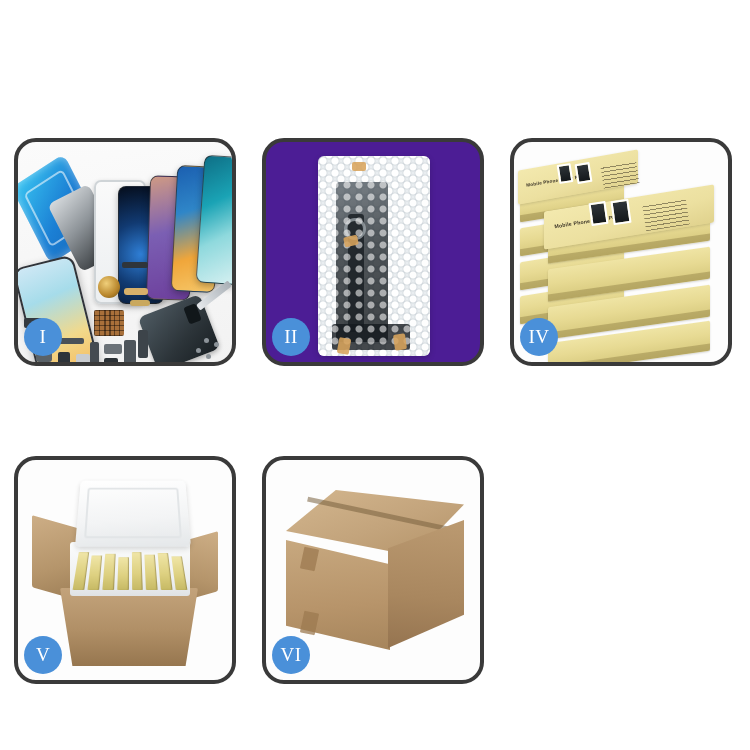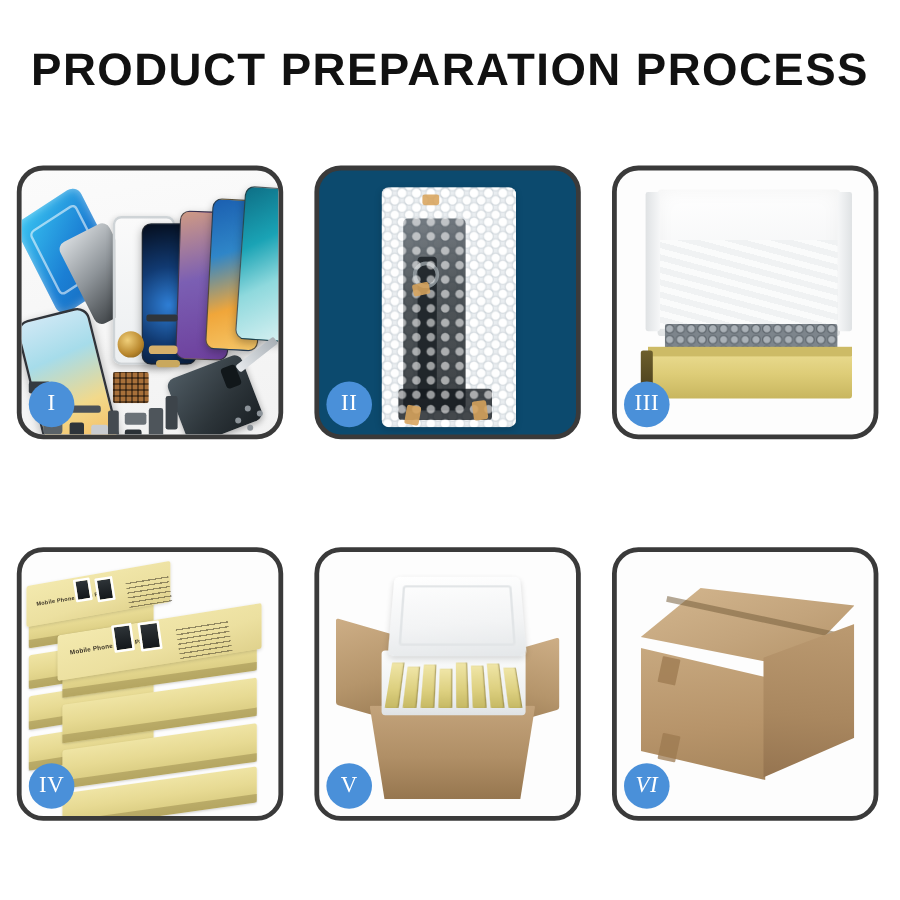--- a/index.html
+++ b/index.html
@@ -179,21 +179,21 @@
   .tweezer {
     position:absolute; left:176px; top:150px; width:40px; height:7px;
     background: linear-gradient(90deg,#e6e9ec,#a9b0b6);
     transform: rotate(-38deg); border-radius:2px;
   }
   .screw { position:absolute; width:5px; height:5px; border-radius:50%; background:#8c9399; }
   .s1 { left:178px; top:206px; } .s2 { left:188px; top:212px; }
   .s3 { left:196px; top:200px; } .s4 { left:186px; top:196px; }
 
   
-  .c2 { background:#0c4a6e; }
+  .c2 { background:#4c1d95; }
   .bubble-pack {
     position:absolute; left:52px; top:14px; width:112px; height:200px;
     border-radius:6px;
     background: #e9edf0;
     background-image:
       radial-gradient(circle at 5px 5px, rgba(255,255,255,.95) 3px, rgba(170,180,188,.30) 4px, transparent 5px),
       radial-gradient(circle at 5px 5px, rgba(255,255,255,.95) 3px, rgba(170,180,188,.30) 4px, transparent 5px);
     background-size: 12px 12px, 12px 12px;
     background-position: 0 0, 6px 6px;
     box-shadow: 0 2px 6px rgba(0,0,0,.16);
@@ -362,21 +362,21 @@
     display:flex; gap:3px; align-items:flex-end;
     transform: perspective(120px) rotateX(20deg);
   }
   .yr { flex:1; background: linear-gradient(180deg,#f0e6a8,#ddd080 60%,#c6b964);
         border-radius:1px; box-shadow: inset -1px 0 1px rgba(120,108,56,.5); }
   .yr.a { height:40px; } .yr.b { height:36px; } .yr.c { height:38px; }
   .yr.d { height:34px; } .yr.e { height:40px; } .yr.f { height:37px; }
   .yr.g { height:39px; } .yr.h { height:35px; }
 
   
-  .c6 { background:#fdfdfd;font-style:italic; }
+  .c6 { background:#fdfdfd; }
   .ct-top {
     position:absolute; left:20px; top:30px; width:178px; height:66px;
     background: linear-gradient(160deg,#d3b68e 0%,#c3a47c 55%,#b49368 100%);
     clip-path: polygon(28% 0, 100% 22%, 72% 100%, 0 62%);
   }
   .ct-seam {
     position:absolute; left:40px; top:52px; width:148px; height:5px;
     background: rgba(120,96,62,.55);
     transform: rotate(12deg);
   }
@@ -393,21 +393,20 @@
   .ct-tape { position:absolute; background:#9c7a50; border-radius:1px; opacity:.75; }
   .ct-tape1 { left:36px; top:88px; width:15px; height:22px; transform: rotate(12deg); }
   .ct-tape2 { left:36px; top:152px; width:15px; height:22px; transform: rotate(12deg); }
 </style>
 </head>
 <body>
 
 <div class="page">
 
   <div class="header">
-    <div class="title">PRODUCT PREPARATION PROCESS</div>
   </div>
 
   <div class="grid">
 
     <div class="card c1">
       <div class="card-inner">
         <div class="blue-film"></div>
         <div class="dark-panel"></div>
         <div class="glass"></div>
         <div class="phone ph1"></div>
@@ -451,30 +450,20 @@
           <div class="bubble-overlay"></div>
         </div>
         <div class="tape t1"></div>
         <div class="tape t2"></div>
         <div class="tape t3"></div>
         <div class="tape t4"></div>
       </div>
       <div class="badge">II</div>
     </div>
 
-    <div class="card c3">
-      <div class="card-inner">
-        <div class="k-lid"></div>
-        <div class="k-foam"></div>
-        <div class="k-bubble-fill"></div>
-        <div class="k-tray"></div>
-        <div class="k-tray-side"></div>
-      </div>
-      <div class="badge">III</div>
-    </div>
 
     <div class="card c4">
       <div class="card-inner">
         <div class="sbox lb1">
             <div class="edge"></div>
           </div>
         <div class="sbox lb2">
             <div class="edge"></div>
           </div>
         <div class="sbox lb3">

